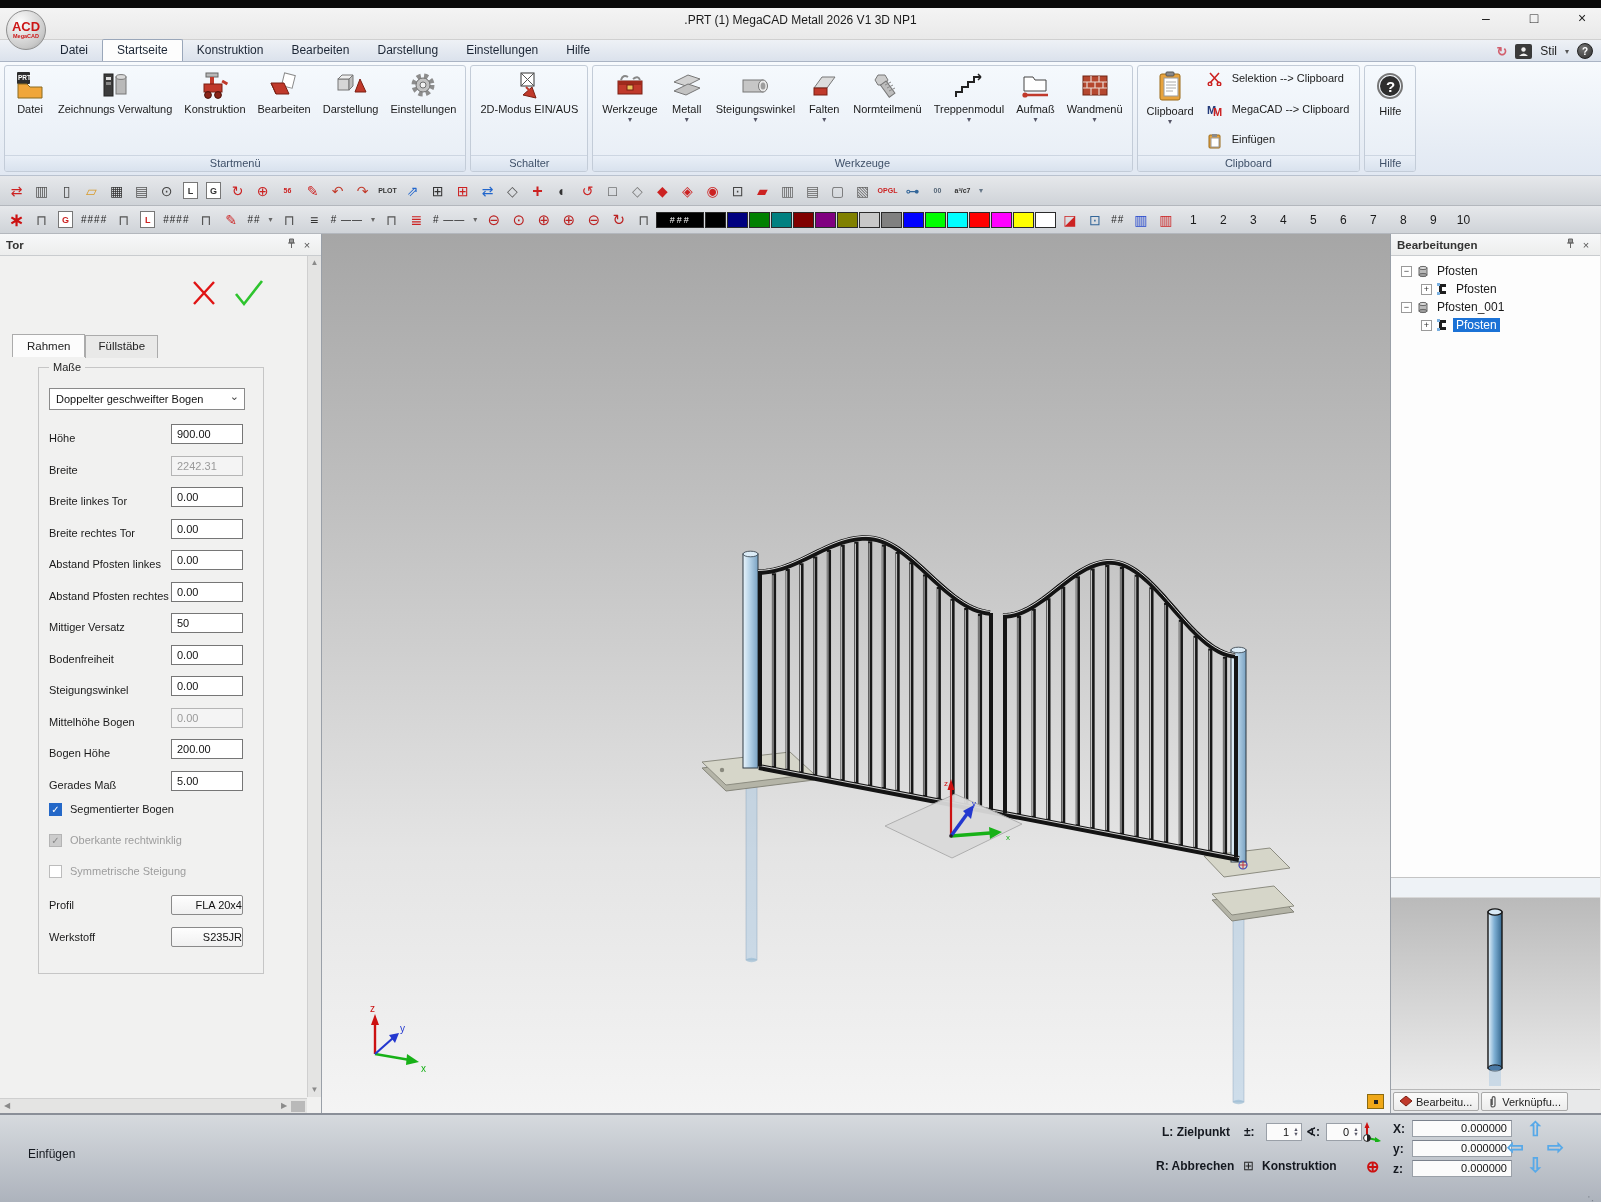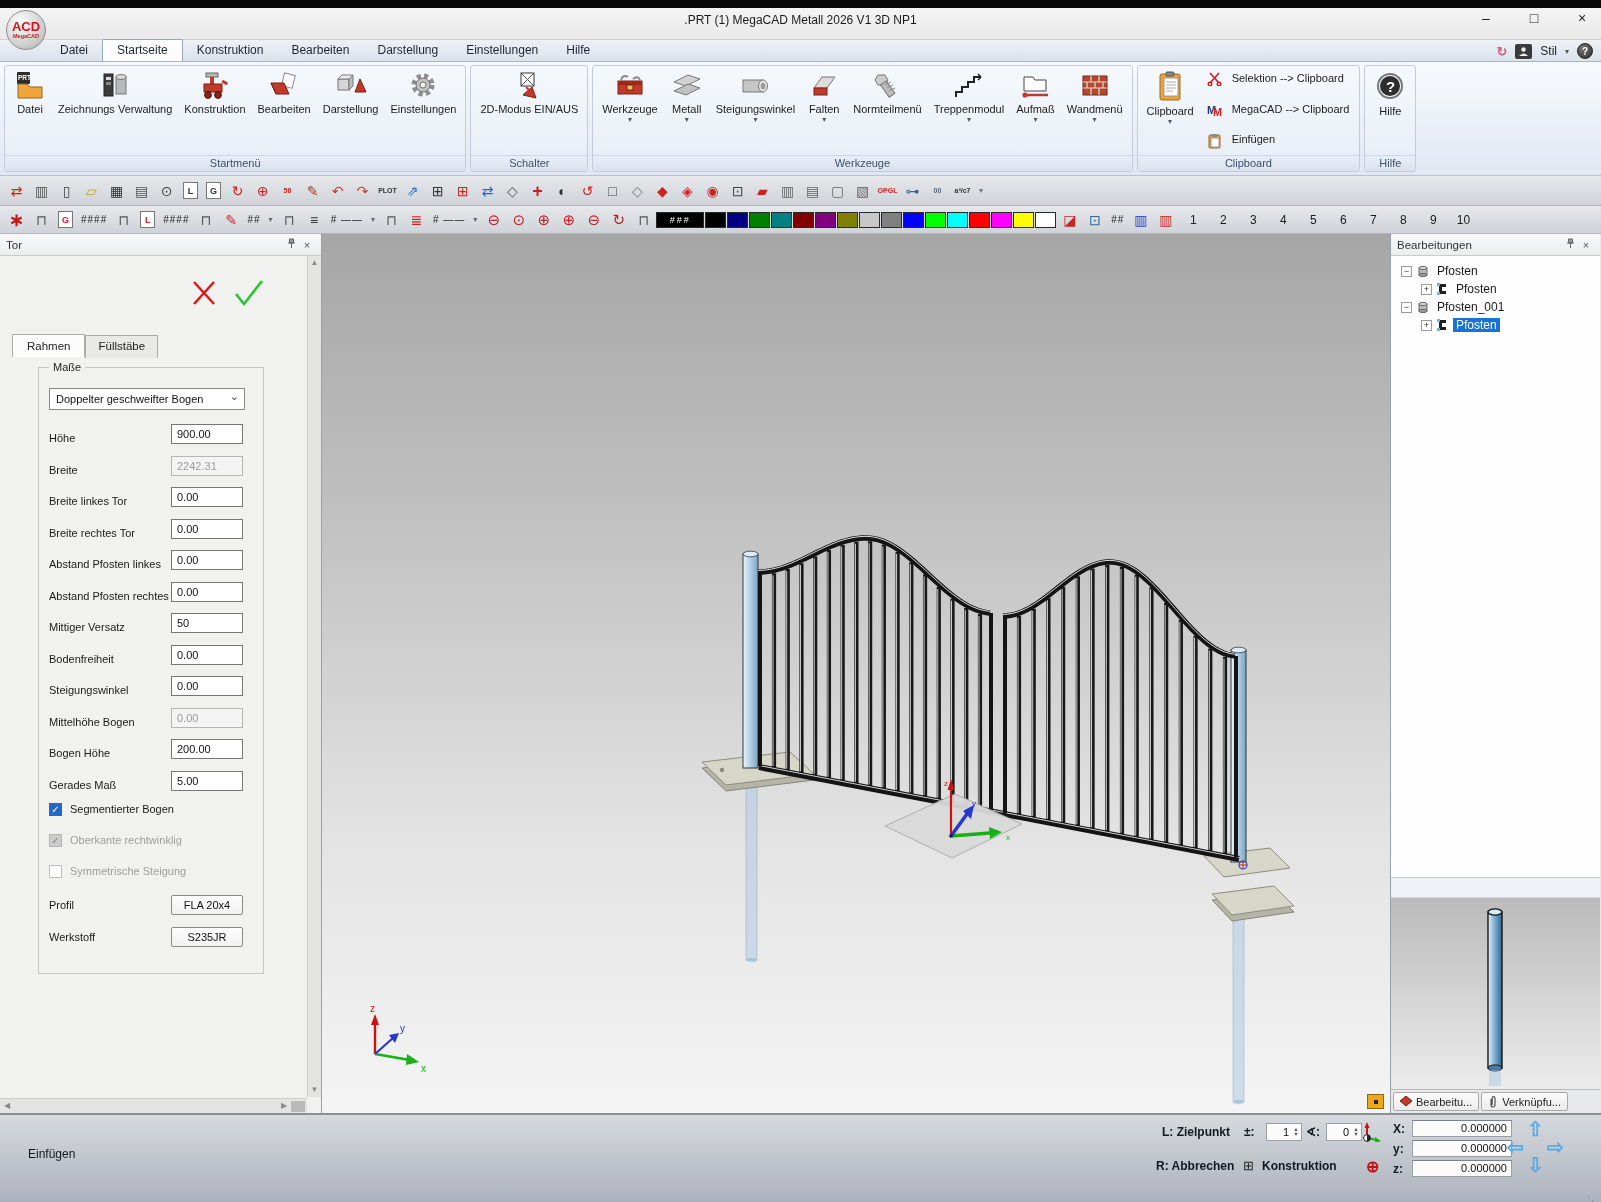--- a/index.html
+++ b/index.html
@@ -50,21 +50,21 @@
   .tb-icon.big{font-size:18px;font-weight:bold;}
   .tb-icon.swatch{width:21px;height:16px;border:1px solid #2a2a2a;margin:0 1px 0 0;line-height:15px;}
   .tb-icon.wide{width:48px;font-size:9px;letter-spacing:2px;color:#fff;}
   .tb-icon.num{width:16px;margin:0 7px;font-size:12px;color:#1a1a1a;}
   
   .main{position:relative;display:flex;height:880px;border-bottom:1px solid #8a8f98;}
   
   .left-panel{position:relative;width:322px;background:#f1f1f0;border-right:1px solid #9aa0a8;}
   .panel-header{height:22px;background:linear-gradient(#f7f8f9,#eceded);border-bottom:1px solid #c9cccf;
     display:flex;align-items:center;font-size:11.5px;color:#333;padding:0 6px;}
-  .panel-header .ph-title{flex:1;}
+  .panel-header .ph-title{flex:1;font-weight:bold;}
   .ph-btn{width:16px;text-align:center;color:#555;font-size:11px;}
   .xy-btns{display:flex;gap:14px;padding:22px 0 14px 190px;}
   .lp-tabs{display:flex;padding-left:12px;margin-top:12px;}
   .lp-tab{font-size:11.5px;padding:4px 12px;border:1px solid #ababab;border-bottom:none;background:#e9e9e8;color:#222;position:relative;top:1px;}
   .lp-tab.active{background:#fcfcfc;z-index:2;padding:5px 14px;top:0;}
   .groupbox{position:relative;margin:10px 0 0 38px;width:226px;border:1px solid #c6c6c6;padding:20px 10px 14px 10px;background:transparent;}
   .groupbox-legend{position:absolute;top:-7px;left:10px;background:#f1f1f0;font-size:11px;color:#222;padding:0 4px;}
   .dropdown{width:196px;height:22px;border:1px solid #8a8a8a;background:#fff;font-size:11px;color:#111;
     display:flex;align-items:center;padding-left:6px;margin-bottom:14px;position:relative;}
   .dropdown::after{content:"⌄";position:absolute;right:5px;top:1px;color:#444;font-size:11px;}
@@ -75,21 +75,21 @@
   .cbrow{display:flex;align-items:center;gap:8px;margin:0 0 17px 0;height:14px;}
   .cb{width:13px;height:13px;border:1px solid #8a8a8a;background:#fff;display:inline-flex;align-items:center;justify-content:center;font-size:10px;color:#fff;}
   .cb.checked{background:#2468c8;border-color:#2468c8;}
   .cb.checked.disabled{background:#cccccc;border-color:#b4b4b4;color:#888;}
   .cb.disabled{border-color:#bcbcbc;}
   .cblabel{font-size:11px;color:#1a1a1a;}
   .cblabel.disabled{color:#9d9d9d;}
   .btnrow{display:flex;align-items:center;margin-bottom:12px;height:20px;}
   .btnrow .flabel{width:122px;}
   .small-btn{width:72px;height:20px;border:1px solid #8a8a8a;background:linear-gradient(#fefefe,#f0f0f0);
-    font-size:11px;color:#111;text-align:center;line-height:18px;border-radius:2px;}
+    font-size:11px;color:#111;text-align:right;line-height:18px;border-radius:2px;}
   .vscroll{position:absolute;top:22px;right:0;width:14px;bottom:16px;background:#e4e4e3;border-left:1px solid #cfcfcf;}
   .vs-arrow{position:absolute;left:0;width:13px;height:14px;color:#8a8a8a;font-size:8px;text-align:center;line-height:14px;}
   .hscroll{position:absolute;left:0;right:14px;bottom:0;height:15px;background:#e4e4e3;border-top:1px solid #cfcfcf;}
   .hs-arrow{position:absolute;top:0;width:14px;height:14px;color:#8a8a8a;font-size:8px;text-align:center;line-height:14px;}
   .hs-thumb{position:absolute;right:2px;top:2px;width:14px;height:11px;background:#b9b9b9;}
   
   .viewport{position:relative;width:1068px;background:linear-gradient(180deg,#a6a6a6 0%,#bfbfbf 30%,#e4e4e4 70%,#f4f4f4 100%);}
   .viewport svg{display:block;}
   .orange-flag{position:absolute;right:6px;bottom:4px;width:17px;height:15px;background:#f0a818;border:1px solid #8a6a10;
     display:flex;align-items:center;justify-content:center;}

